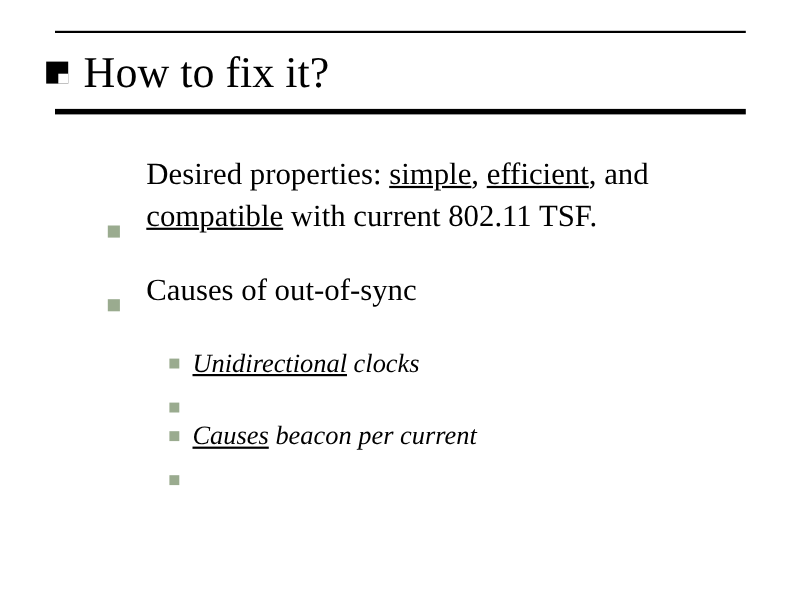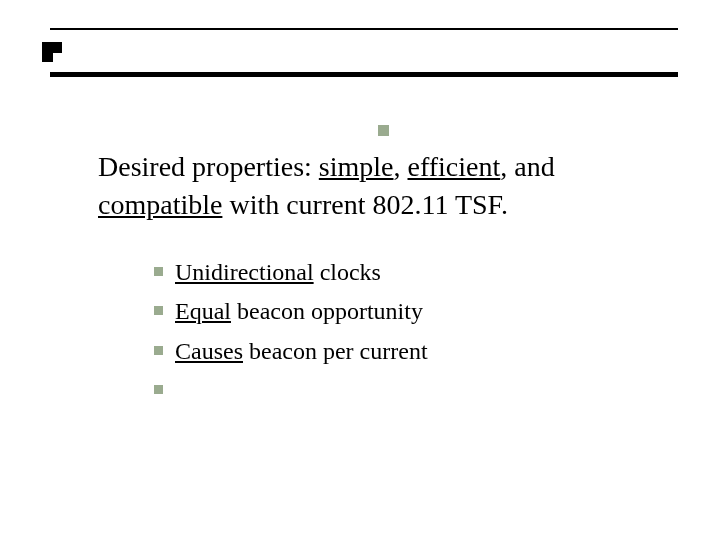--- a/index.html
+++ b/index.html
@@ -49,39 +49,39 @@
   }
   .title {
     font-size: 40px;
     font-weight: 400;
   }
   .body {
     padding: 36px 10px 0 56px;
   }
   .l1 {
     display: flex;
-    align-items: center;
-    gap: 12px;
+    align-items: flex-end;
+    gap: 24px;
     margin-bottom: 30px;
-    flex-direction: column;
   }
   .l1 .sq {
     width: 11px;
     height: 11px;
     background: #9aab8f;
     margin-top: 12px;
     flex: 0 0 auto;
   }
   .l1 .txt {
     font-size: 28px;
     line-height: 1.35;
   }
   .u { text-decoration: underline; }
   .l2-list {
     padding: 2px 0 0 56px;
+    font-style: italic;
   }
   .l2 {
     display: flex;
     align-items: flex-start;
     gap: 12px;
     margin-bottom: 6px;
   }
   .l2 .sq {
     width: 9px;
     height: 9px;
@@ -96,48 +96,50 @@
 </style>
 </head>
 <body>
 
 <div class="slide">
 
   <div class="rule-thin"></div>
 
   <div class="title-row">
     <div class="title-bullet"></div>
+    <div class="title">How to fix it?</div>
   </div>
 
   <div class="rule-thick"></div>
 
   <div class="body">
 
     <div class="l1">
       <div class="sq"></div>
       <div class="txt">
         <span>Desired properties: </span><span class="u">simple</span><span>, </span><span class="u">efficient</span><span>, and </span><span class="u">compatible</span><span> with current 802.11 TSF.</span>
       </div>
     </div>
 
+    <div class="l1">
+      <div class="sq"></div>
+      <div class="txt">Causes of out-of-sync</div>
+    </div>
 
     <div class="l2-list">
 
       <div class="l2">
         <div class="sq"></div>
         <div class="txt">
           <span class="u">Unidirectional</span><span> clocks</span>
         </div>
       </div>
 
       <div class="l2">
         <div class="sq"></div>
-        <div class="txt">
-          <span class="u">Equal</span><span> beacon opportunity</span>
-        </div>
       </div>
 
       <div class="l2">
         <div class="sq"></div>
         <div class="txt">
           <span class="u">Causes</span><span> beacon per current</span>
         </div>
       </div>
 
       <div class="l2">

